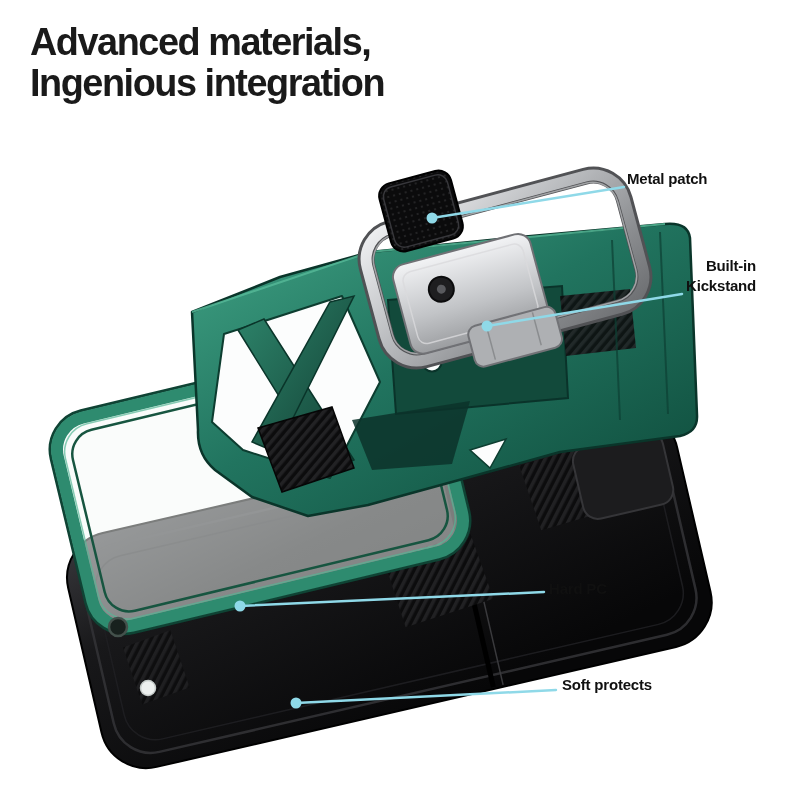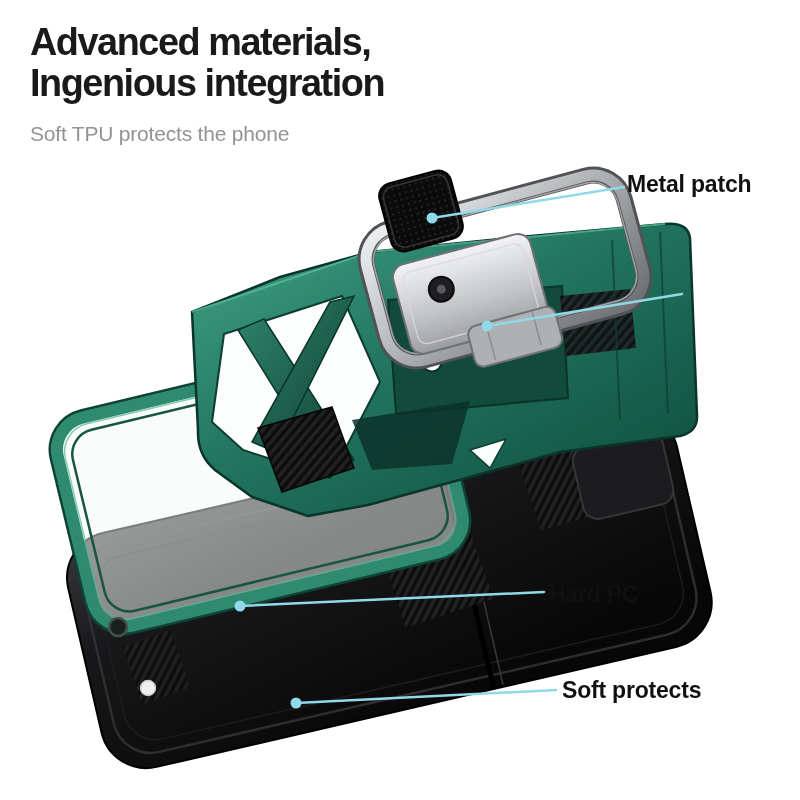--- a/index.html
+++ b/index.html
@@ -19,21 +19,21 @@
     line-height: 1.05; letter-spacing: -1.5px;
     transform: scaleX(0.97); transform-origin: left top;
   }
   .subtitle {
     margin-top: 16px; font-size: 21px; font-weight: 400;
     color: #939393; line-height: 1.3; letter-spacing: -0.2px;
   }
 
   .callout {
     position: absolute; z-index: 3;
-    font-size: 23px; font-weight: 700; color: #101010;
+    font-size: 15px; font-weight: 700; color: #101010;
     line-height: 1.35; white-space: nowrap; letter-spacing: -0.2px;
   }
   #callout-metal-patch   { left: 627px; top: 169px; }
   #callout-kickstand     { right: 25px; top: 256px; text-align: right; }
   #callout-hard-pc       { left: 549px; top: 579px; }
   #callout-soft-silicone { left: 562px; top: 675px; }
 </style>
 </head>
 <body>
 
@@ -150,23 +150,26 @@
       </g>
     </g>
   </svg>
 
   <div class="header">
     <div class="title">
       <div>Advanced materials,</div>
       <div>Ingenious integration</div>
     </div>
     <div class="subtitle">
-      <div>Soft TPU protects the phone</div>
     </div>
   </div>
 
   <div class="callout" id="callout-metal-patch">Metal patch</div>
 
+  <div class="callout" id="callout-kickstand">
+    <div>Built-in</div>
+    <div>Kickstand</div>
+  </div>
 
   <div class="callout" id="callout-hard-pc">Hard PC</div>
 
   <div class="callout" id="callout-soft-silicone">Soft protects</div>
 </div>
 
 </body></html>

